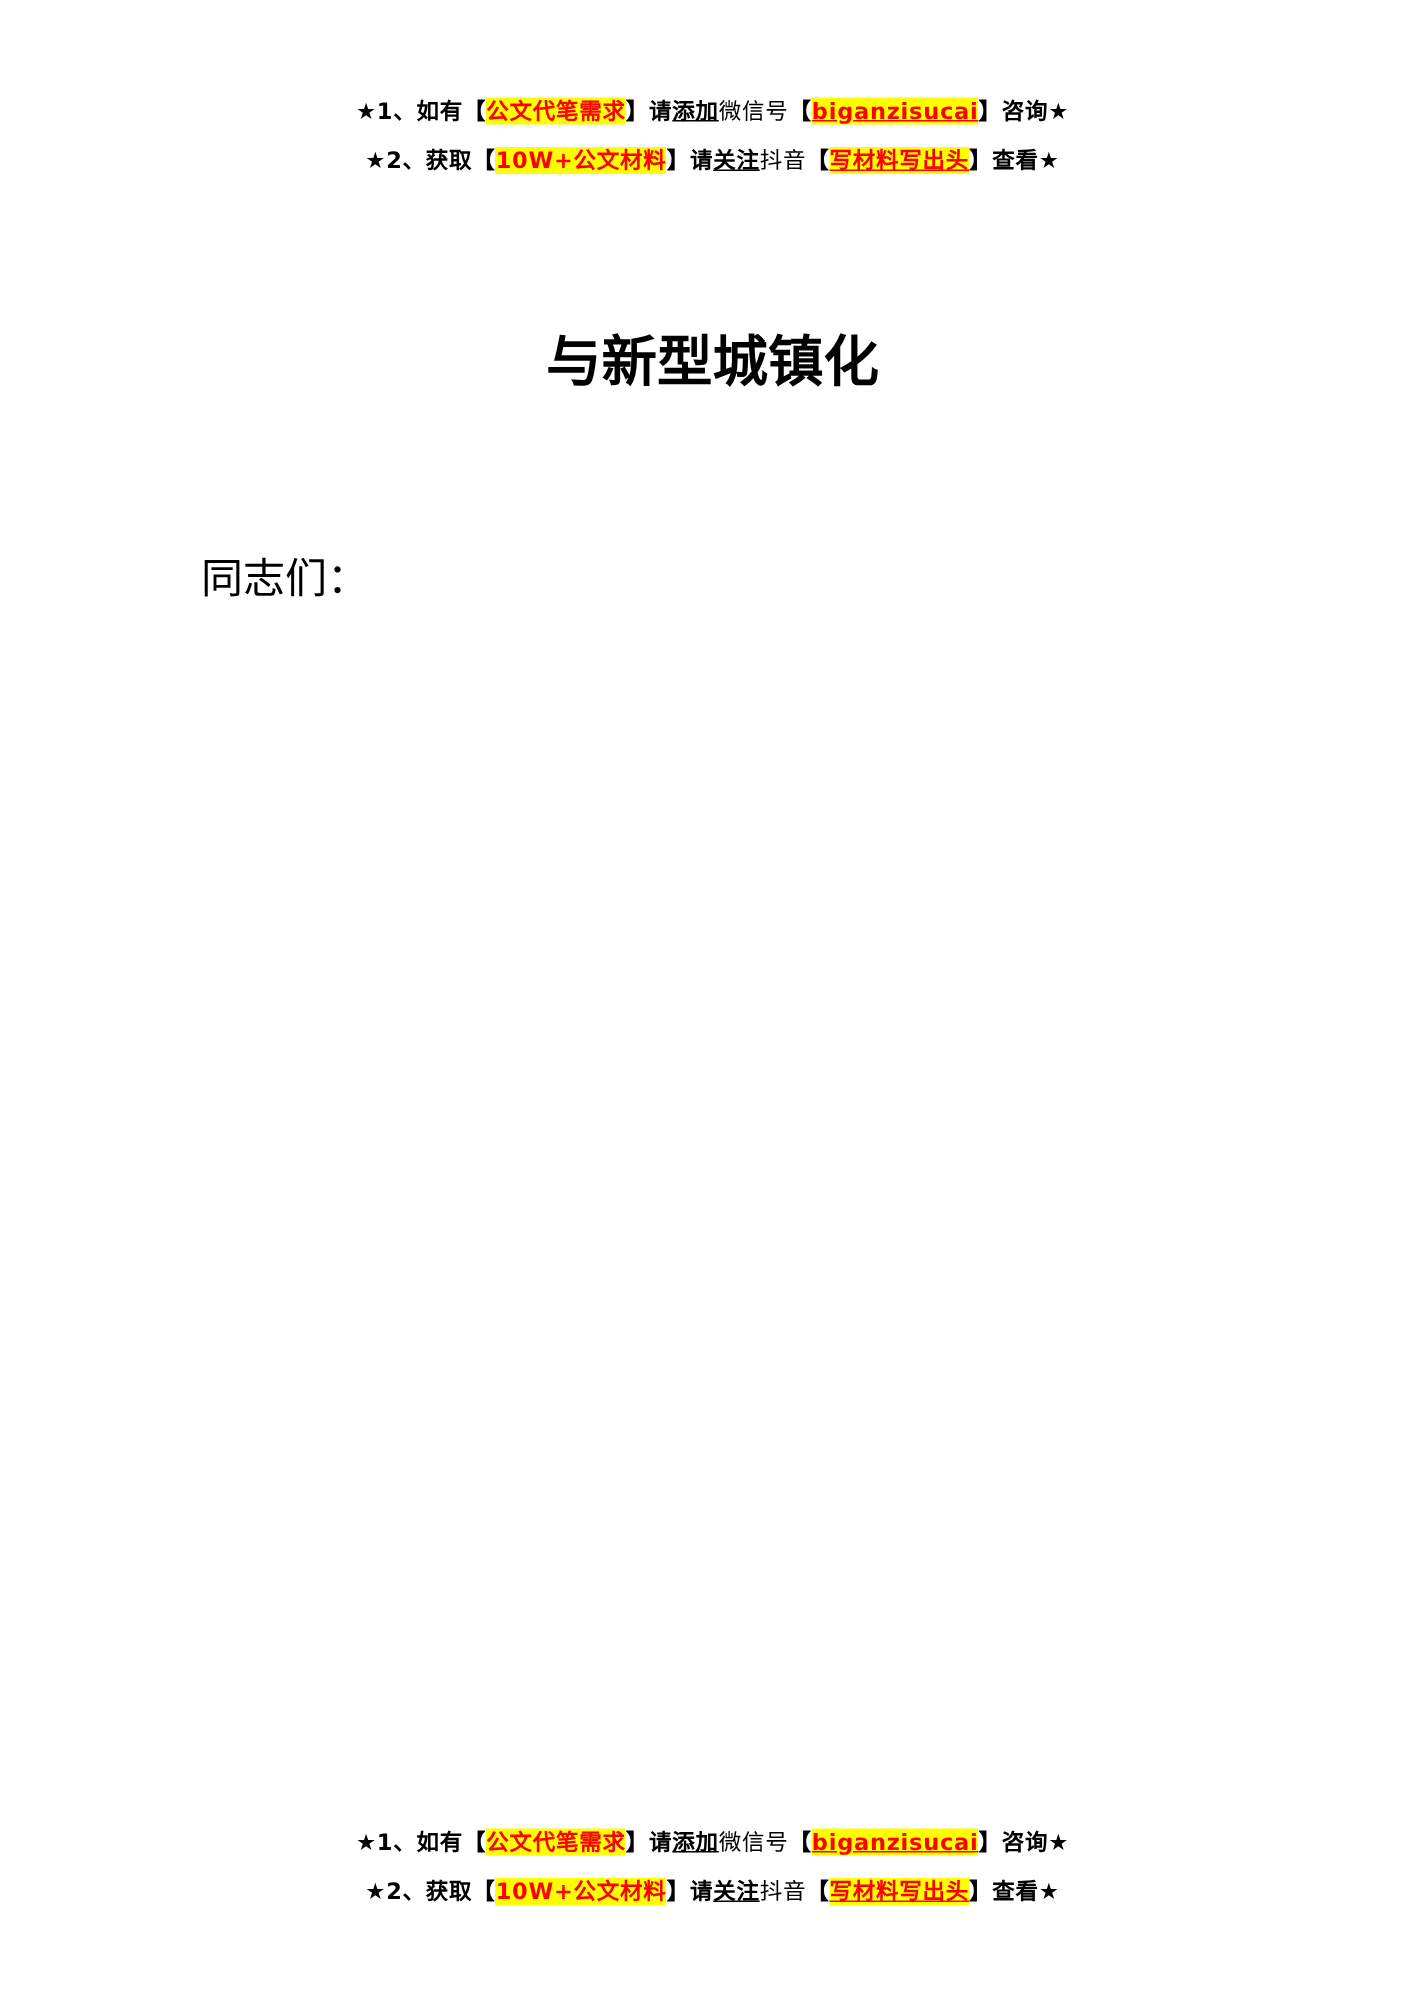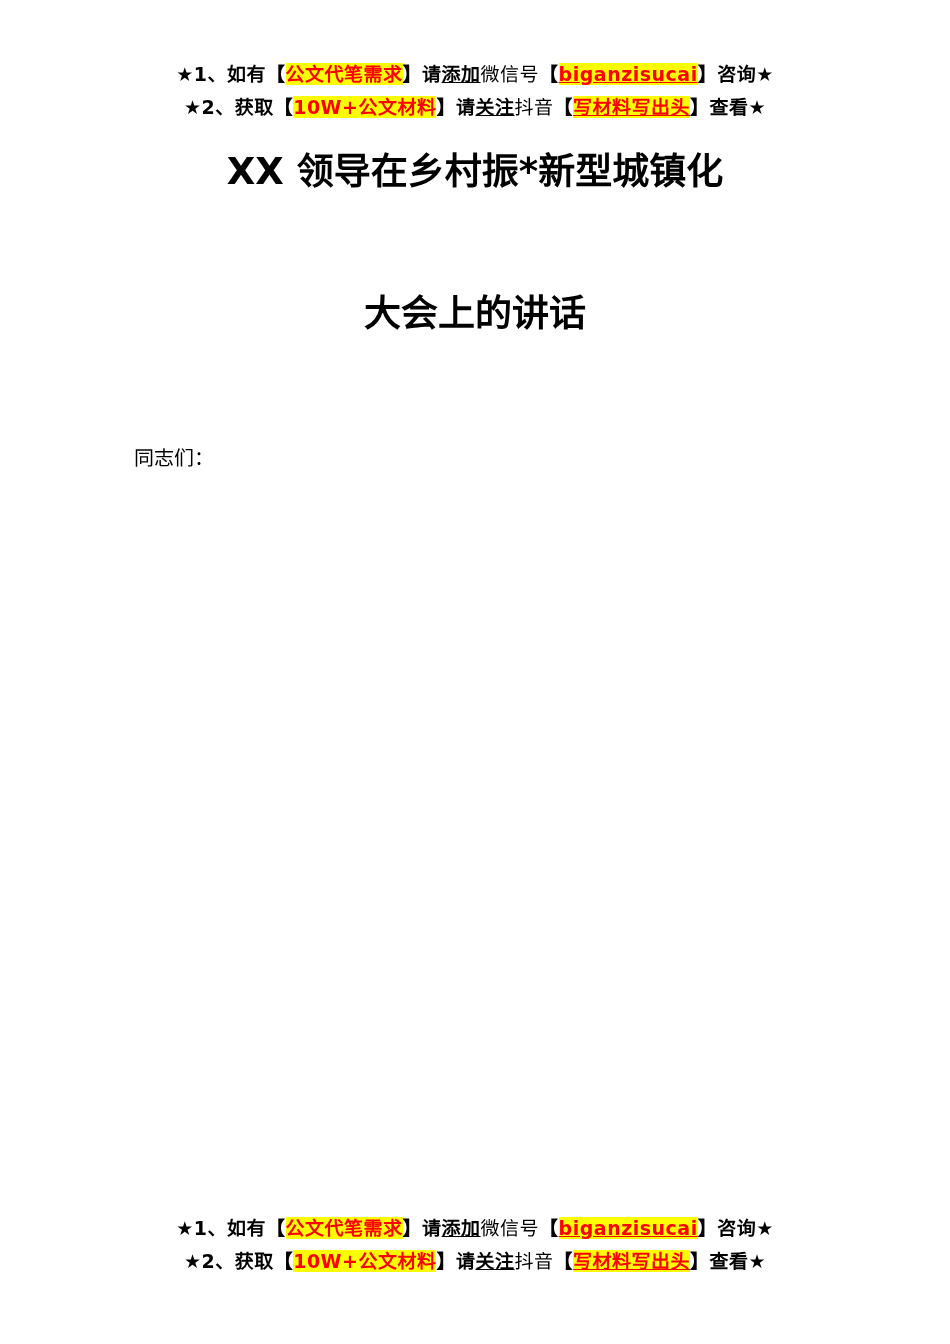--- a/index.html
+++ b/index.html
@@ -12,21 +12,21 @@
     width: 950px;
     height: 1344px;
     background: #ffffff;
     font-family: "DejaVu Sans", sans-serif;
     color: #000000;
     overflow: hidden;
   }
   
   .banner {
     text-align: center;
-    font-size: 19px;
+    font-size: 15px;
     font-weight: bold;
     line-height: 33px;
     letter-spacing: 0.5px;
   }
   .banner-top { padding-top: 58px; }
   .banner-bottom {
     position: absolute;
     top: 1212px;
     left: 0;
     right: 0;
@@ -47,43 +47,42 @@
   }
   .doc-title-1 { margin-top: 24px; }
   .doc-title-2 { margin-top: 94px; }
   
   .doc-body {
     width: 682px;
     margin: 96px auto 0 auto;
   }
   .doc-body p {
     margin: 0;
-    font-size: 20px;
+    font-size: 28px;
     font-weight: normal;
     line-height: 48px;
     text-align: justify;
     text-justify: inter-ideograph;
   }
 </style>
 </head>
 <body>
 
 <div class="page">
 
   <div class="banner banner-top">
     <div class="banner-line">
       <span>★1、如有【</span><span class="seg-hl">公文代笔需求</span><span>】请</span><span class="seg-u">添加</span><span class="seg-light">微信号</span><span>【</span><span class="seg-hl seg-u">biganzisucai</span><span>】咨询★</span>
     </div>
     <div class="banner-line">
       <span>★2、获取【</span><span class="seg-hl">10W+公文材料</span><span>】请</span><span class="seg-u">关注</span><span class="seg-light">抖音</span><span>【</span><span class="seg-hl seg-u">写材料写出头</span><span>】查看★</span>
     </div>
   </div>
 
-  <h1 class="doc-title doc-title-1">XX 领导在乡村振*新型城镇化</h1>
-  <h1 class="doc-title doc-title-2">大会上的讲话</h1>
+  <h1 class="doc-title doc-title-2">与新型城镇化</h1>
 
   <div class="doc-body">
     <p>同志们：</p>
   </div>
 
   <div class="banner banner-bottom">
     <div class="banner-line">
       <span>★1、如有【</span><span class="seg-hl">公文代笔需求</span><span>】请</span><span class="seg-u">添加</span><span class="seg-light">微信号</span><span>【</span><span class="seg-hl seg-u">biganzisucai</span><span>】咨询★</span>
     </div>
     <div class="banner-line">

